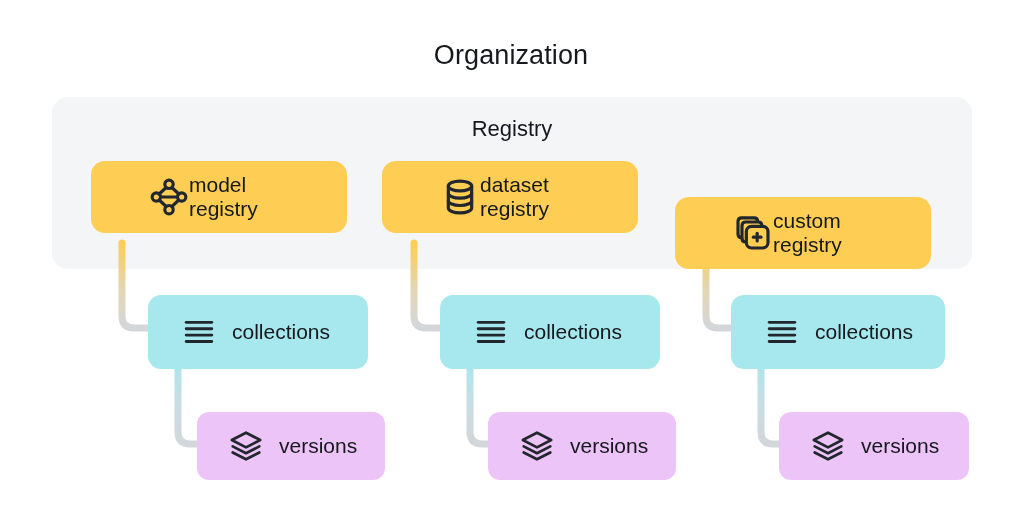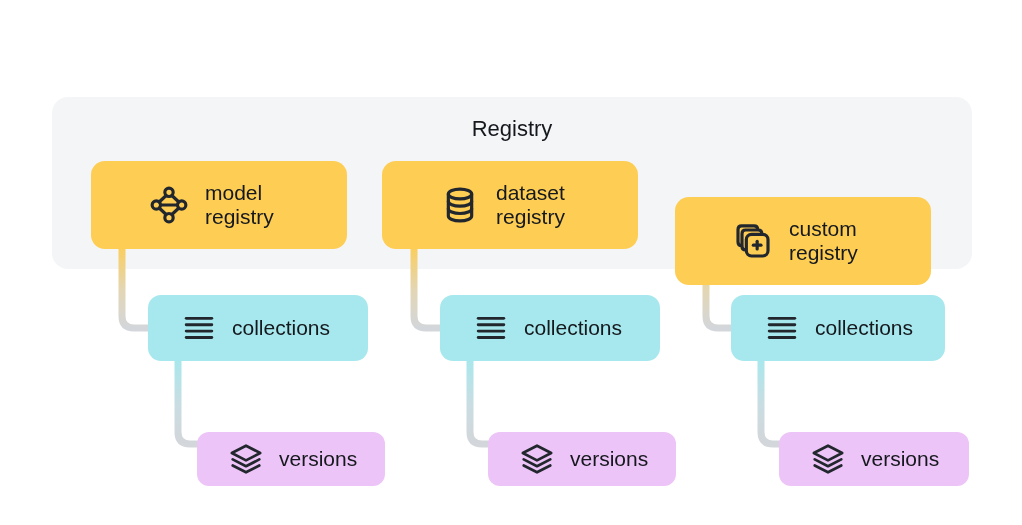--- a/index.html
+++ b/index.html
@@ -82,47 +82,45 @@
     font-size: 21px;
     line-height: 1.16;
     color: #15181d;
     font-weight: 400;
     white-space: pre-line;
   }
 
   
   .card.registry {
     width: 256px;
-    height: 88px;
+    height: 72px;
     background: #fdcd54;
     border-radius: 14px;
     padding-left: 58px;
-    gap: 16px;
   }
   .card.registry .lbl { font-size: 21px; }
 
   
   .card.collections {
     width: 220px;
-    height: 66px;
+    height: 74px;
     background: #a6e8ed;
     border-radius: 13px;
     padding-left: 34px;
     gap: 16px;
   }
 
   
   .card.versions {
     width: 188px;
-    height: 54px;
+    height: 68px;
     background: #edc4f7;
     border-radius: 12px;
     padding-left: 32px;
     gap: 16px;
-    margin-top: 20px;
   }
 
   
   #card-model-registry   { left: 91px;  top: 161px; }
   #card-dataset-registry { left: 382px; top: 161px; text-align: right; }
   #card-custom-registry  { left: 675px; top: 161px; margin-top: 36px; }
 
   
   #card-collections-1 { left: 148px; top: 295px; }
   #card-collections-2 { left: 440px; top: 295px; }
@@ -137,20 +135,21 @@
   #card-collections-3 { width: 214px; }
   #card-versions-3    { left: 779px; top: 412px; width: 190px; }
 
   .icon-dark { stroke: #22272e; fill: none; }
 </style>
 </head>
 <body>
 
 <div id="canvas">
 
+  <div class="org-title">Organization</div>
 
   <div class="panel"></div>
   <div class="registry-title">Registry</div>
 
   <svg class="connectors" viewBox="0 0 1022 525">
     <defs>
       <linearGradient id="gradYellow1" x1="0" y1="0" x2="0" y2="1">
         <stop offset="0%" stop-color="#fdcd54"></stop>
         <stop offset="55%" stop-color="#e3d6b4"></stop>
         <stop offset="100%" stop-color="#d3d6da"></stop>

